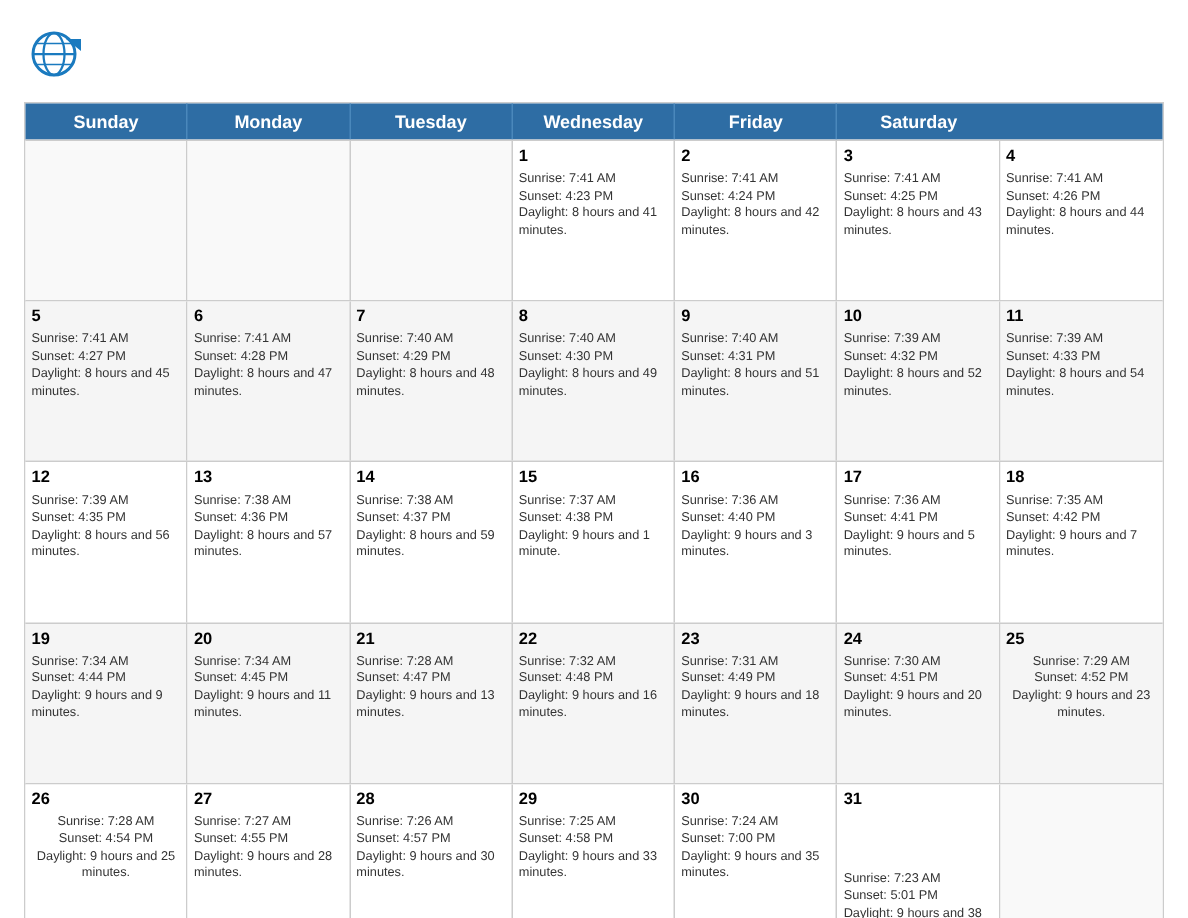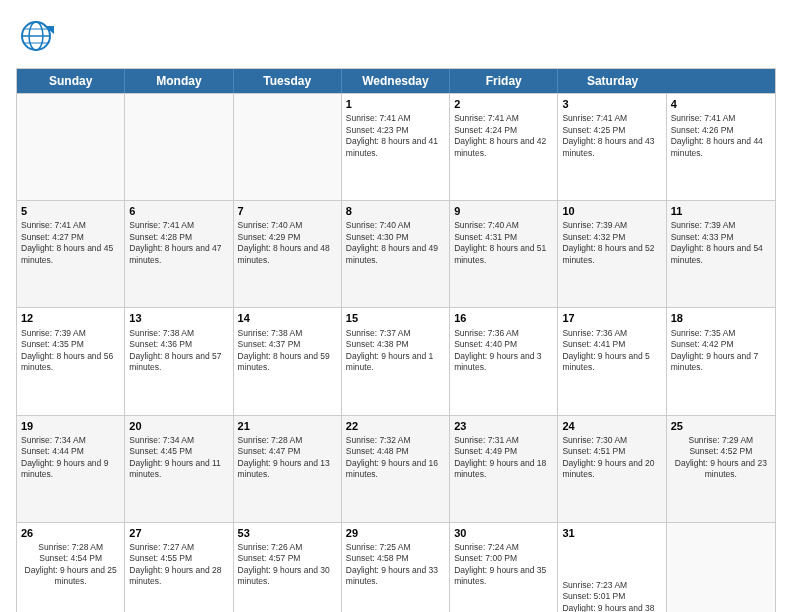--- a/index.html
+++ b/index.html
@@ -321,21 +321,21 @@
 Sunset: 4:54 PM
 Daylight: 9 hours and 25 minutes.</div>
           </div>
           <div class="cal-cell">
             <div class="day-num">27</div>
             <div class="cell-info" style="white-space: pre-line;">Sunrise: 7:27 AM
 Sunset: 4:55 PM
 Daylight: 9 hours and 28 minutes.</div>
           </div>
           <div class="cal-cell">
-            <div class="day-num">53</div>
+            <div class="day-num">28</div>
             <div class="cell-info" style="white-space: pre-line;">Sunrise: 7:26 AM
 Sunset: 4:57 PM
 Daylight: 9 hours and 30 minutes.</div>
           </div>
           <div class="cal-cell">
             <div class="day-num">29</div>
             <div class="cell-info" style="white-space: pre-line;">Sunrise: 7:25 AM
 Sunset: 4:58 PM
 Daylight: 9 hours and 33 minutes.</div>
           </div>

